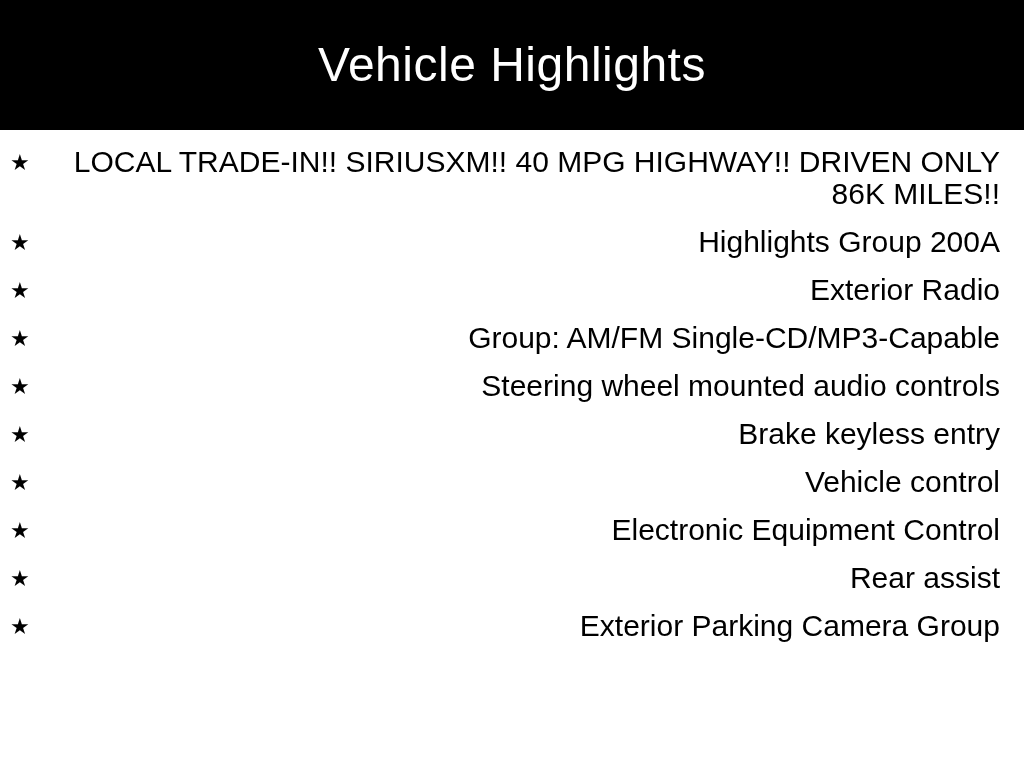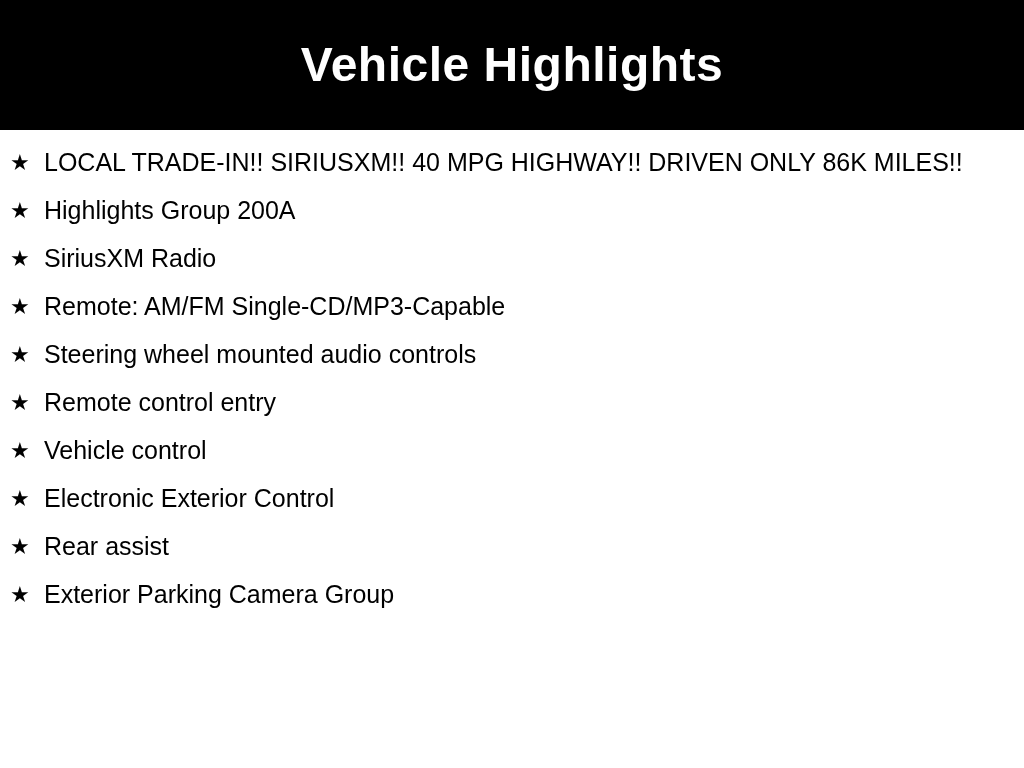--- a/index.html
+++ b/index.html
@@ -23,21 +23,21 @@
     width: 1024px;
     height: 130px;
     background: #000000;
     display: flex;
     align-items: center;
     justify-content: center;
   }
   .header-title {
     color: #ffffff;
     font-size: 48px;
-    font-weight: bold;
+    font-weight: normal;
     letter-spacing: 0.5px;
     line-height: 1;
     margin: 16px;
     padding: 0 20px;
     text-align: left;
   }
   .highlights-list {
     list-style: none;
     margin: 0;
     padding: 16px 0 0 0;
@@ -52,24 +52,25 @@
     flex: 0 0 auto;
     width: 34px;
     font-size: 22px;
     line-height: 30px;
     color: #000000;
     text-align: left;
     padding-top: 2px;
   }
   .item-text {
     flex: 1 1 auto;
-    font-size: 25px;
+    font-size: 30px;
     line-height: 32px;
     color: #000000;
     word-wrap: break-word;
+    text-align: right;
   }
 </style>
 </head>
 <body>
 
 <div class="page">
 
   <div class="header-bar">
     <h1 class="header-title">Vehicle Highlights</h1>
   </div>
@@ -81,46 +82,46 @@
       <span class="item-text">LOCAL TRADE-IN!! SIRIUSXM!! 40 MPG HIGHWAY!! DRIVEN ONLY 86K MILES!!</span>
     </li>
 
     <li class="highlight-item">
       <span class="bullet-star">★</span>
       <span class="item-text">Highlights Group 200A</span>
     </li>
 
     <li class="highlight-item">
       <span class="bullet-star">★</span>
-      <span class="item-text">SiriusXM Radio</span>
+      <span class="item-text">Exterior Radio</span>
     </li>
 
     <li class="highlight-item">
       <span class="bullet-star">★</span>
-      <span class="item-text">Remote: AM/FM Single-CD/MP3-Capable</span>
+      <span class="item-text">Group: AM/FM Single-CD/MP3-Capable</span>
     </li>
 
     <li class="highlight-item">
       <span class="bullet-star">★</span>
       <span class="item-text">Steering wheel mounted audio controls</span>
     </li>
 
     <li class="highlight-item">
       <span class="bullet-star">★</span>
-      <span class="item-text">Remote control entry</span>
+      <span class="item-text">Brake keyless entry</span>
     </li>
 
     <li class="highlight-item">
       <span class="bullet-star">★</span>
       <span class="item-text">Vehicle control</span>
     </li>
 
     <li class="highlight-item">
       <span class="bullet-star">★</span>
-      <span class="item-text">Electronic Exterior Control</span>
+      <span class="item-text">Electronic Equipment Control</span>
     </li>
 
     <li class="highlight-item">
       <span class="bullet-star">★</span>
       <span class="item-text">Rear assist</span>
     </li>
 
     <li class="highlight-item">
       <span class="bullet-star">★</span>
       <span class="item-text">Exterior Parking Camera Group</span>

